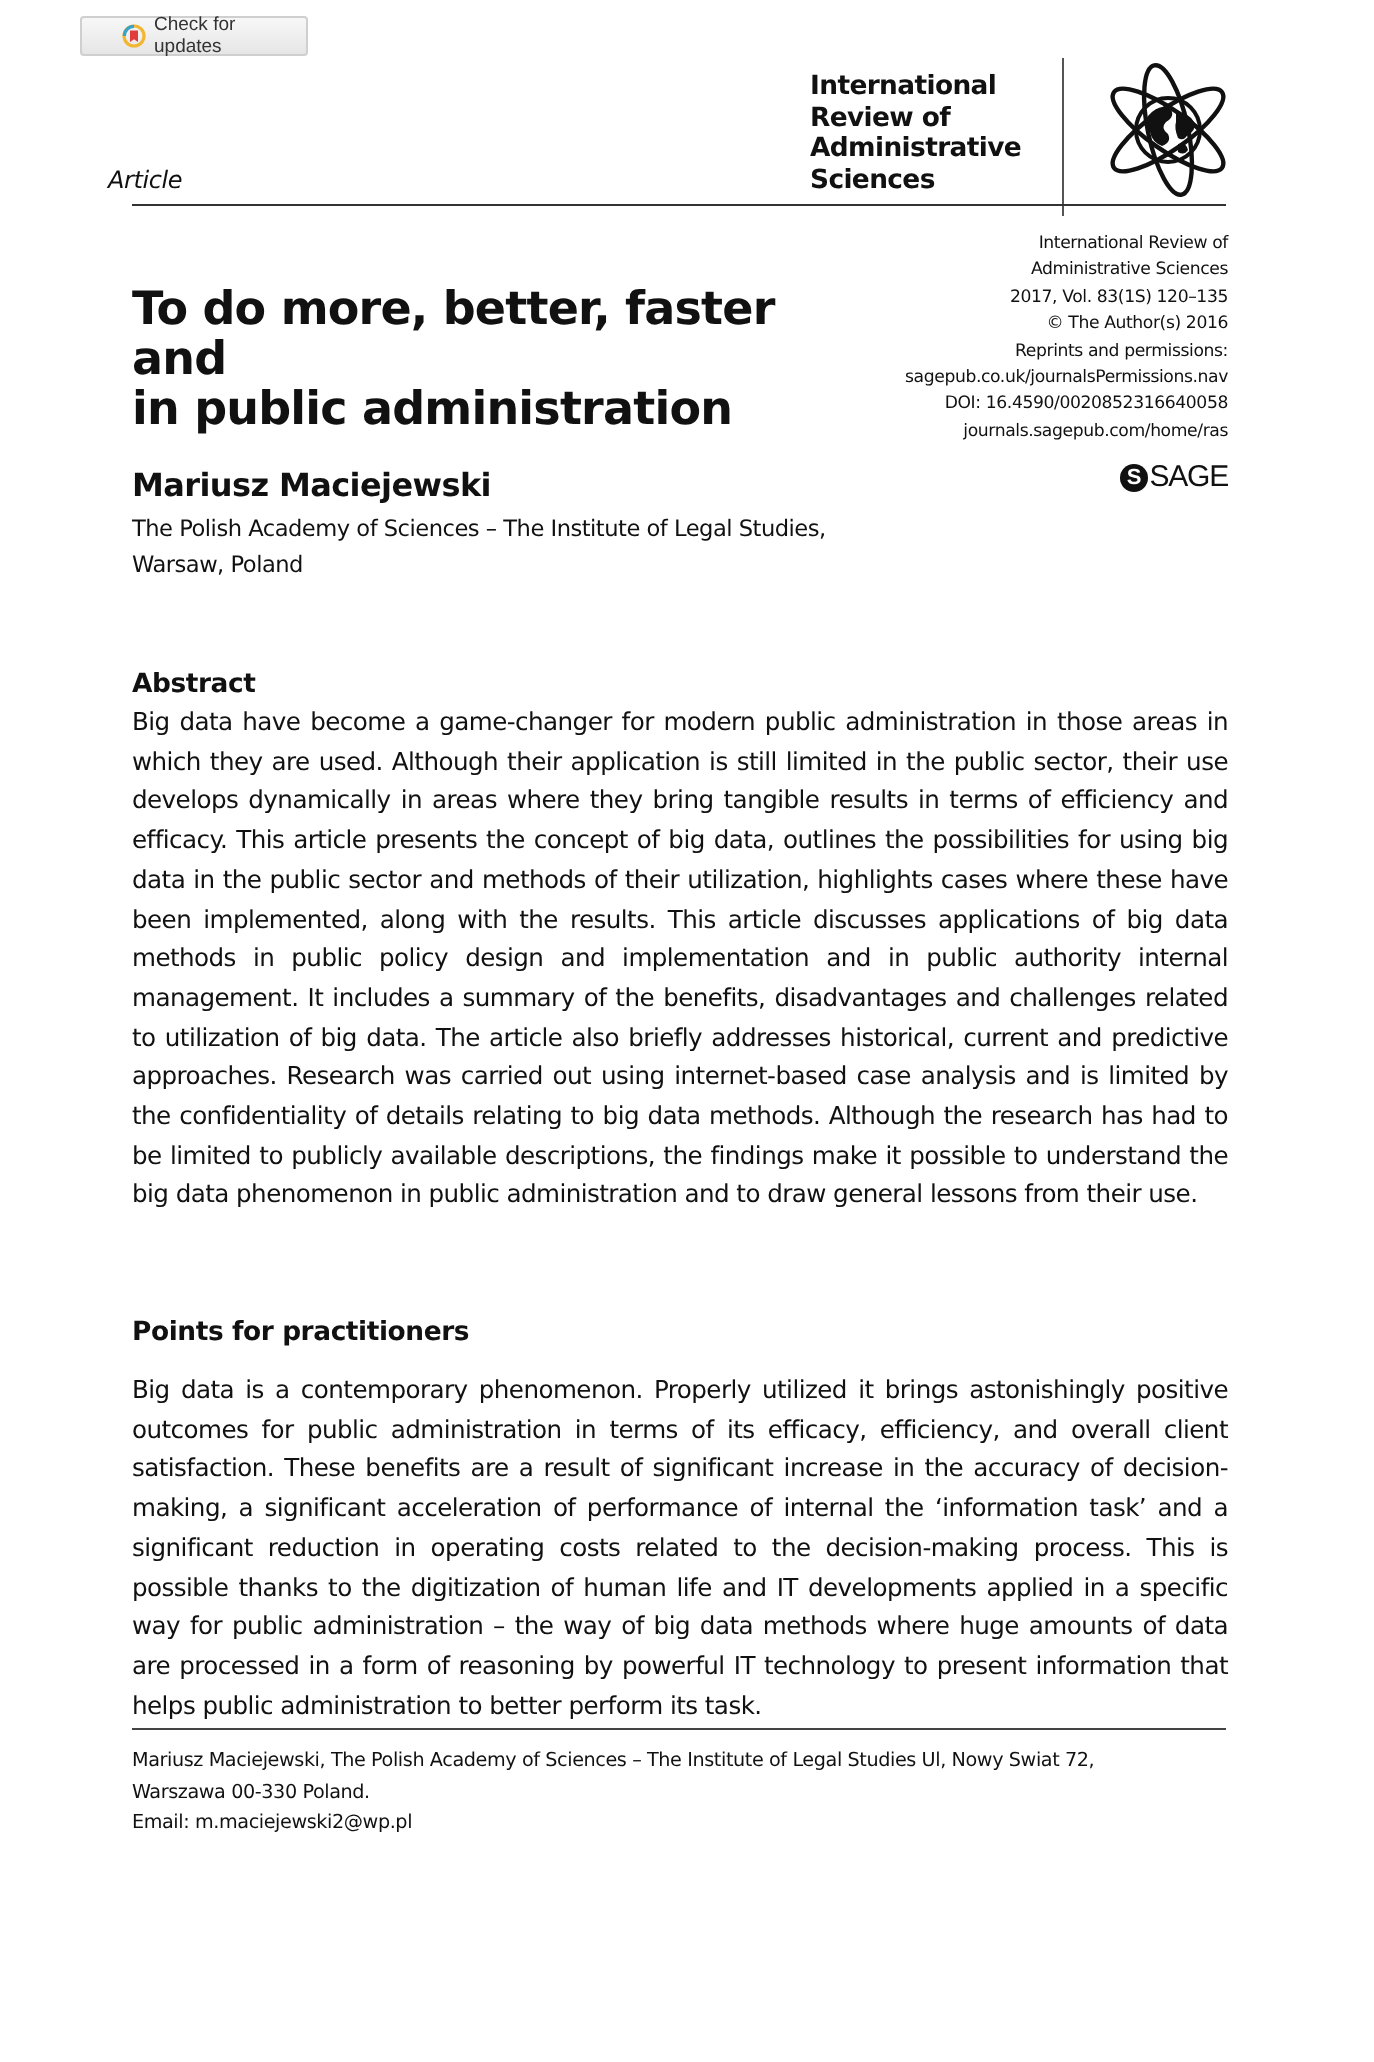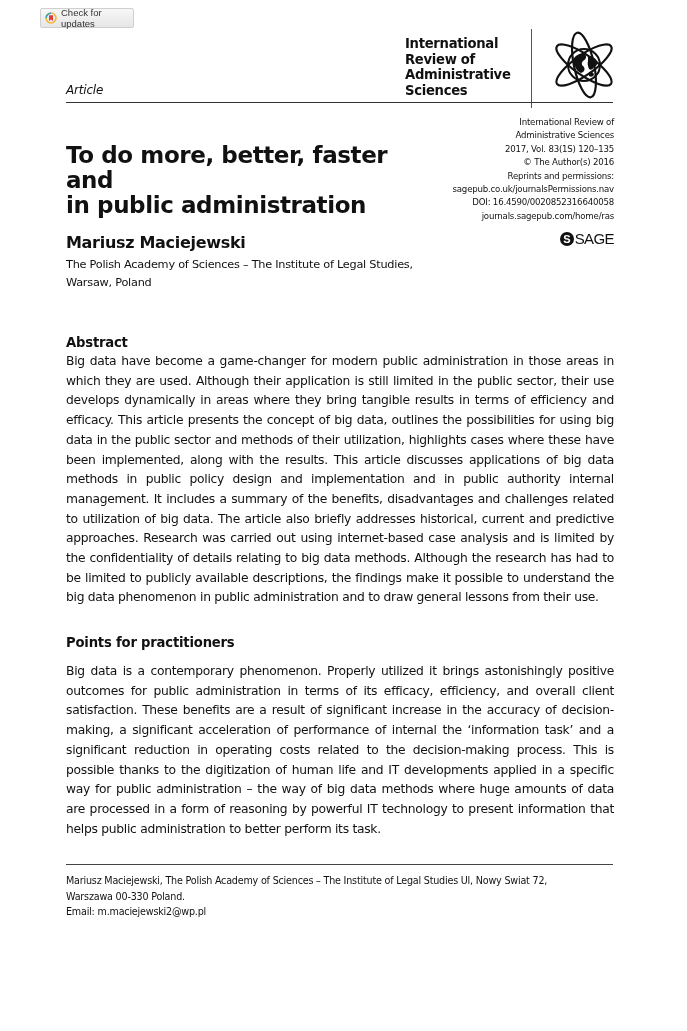--- a/index.html
+++ b/index.html
@@ -1,29 +1,29 @@
 <!DOCTYPE html>
 <html><head>
   <meta charset="utf-8">
   <style>
     html, body { margin: 0; padding: 0; background: #ffffff; }
     body {
       width: 687px; height: 1031px; position: relative; overflow: hidden;
       font-family: "DejaVu Sans", sans-serif; color: #111;
     }
     .check-updates {
-      position: absolute; left: 40px; top: 8px; width: 94px; height: 20px;
+      position: absolute; left: 40px; top: 8px; width: 114px; height: 20px;
       box-sizing: border-box; border: 1px solid #cfcfcf; border-radius: 2px;
       background: linear-gradient(#f7f7f7, #e6e6e6);
-      display: flex; align-items: center; gap: 4px; padding-left: 4px;
+      display: flex; align-items: center; gap: 4px; padding-left: 20px;
       font-family: "Liberation Sans", sans-serif; font-size: 9.5px; color: #333; cursor: pointer;
     }
     .cu-icon { width: 12px; height: 12px; position: relative; }
     .article-label {
-      position: absolute; left: 66px; top: 83px;
+      position: absolute; left: 54px; top: 83px;
       font-family: "DejaVu Sans", sans-serif; font-style: italic; font-size: 12px; letter-spacing: -0.2px;
     }
     .header-rule { position: absolute; left: 66px; top: 102px; width: 547px; height: 1px; background: #333; }
     .vert-rule { position: absolute; left: 531px; top: 29px; width: 1px; height: 79px; background: #555; }
     .journal-name {
       position: absolute; left: 405px; top: 36px; width: 125px;
       font-family: "DejaVu Sans", sans-serif; font-weight: bold; font-size: 13.2px; line-height: 15.5px;
       letter-spacing: -0.3px;
     }
     .globe { position: absolute; left: 548px; top: 28px; width: 72px; height: 72px; }
@@ -43,21 +43,21 @@
     .author { position: absolute; left: 66px; top: 233px; font-weight: bold; font-size: 16px; letter-spacing: -0.3px; }
     .affil { position: absolute; left: 66px; top: 256px; width: 400px; font-size: 11.3px; line-height: 17.5px; letter-spacing: -0.25px; }
     .section { position: absolute; left: 66px; width: 548px; }
     .section h2 { margin: 0; font-size: 13.2px; font-weight: bold; letter-spacing: -0.2px; }
     .section p {
       margin: 0; font-size: 12.3px; line-height: 19.7px; text-align: justify; letter-spacing: -0.28px; hyphens: manual;
     }
     .abstract { top: 334px; }
     .abstract h2 { line-height: 18px; }
     .points { top: 634px; }
-    .points h2 { line-height: 18px; margin-bottom: 10px; }
+    .points h2 { line-height: 18px; margin-bottom: 10px; margin-top: 24px; }
     .foot-rule { position: absolute; left: 66px; top: 864px; width: 547px; height: 1px; background: #444; }
     .footnote { position: absolute; left: 66px; top: 873px; width: 548px; font-size: 9.6px; line-height: 15.7px; letter-spacing: -0.2px; }
     .footnote .fn-head { font-weight: bold; }
   </style>
 </head>
 <body>
 
 <div class="check-updates">
   <span class="cu-icon">
     <svg width="12" height="12" viewBox="0 0 12 12">

